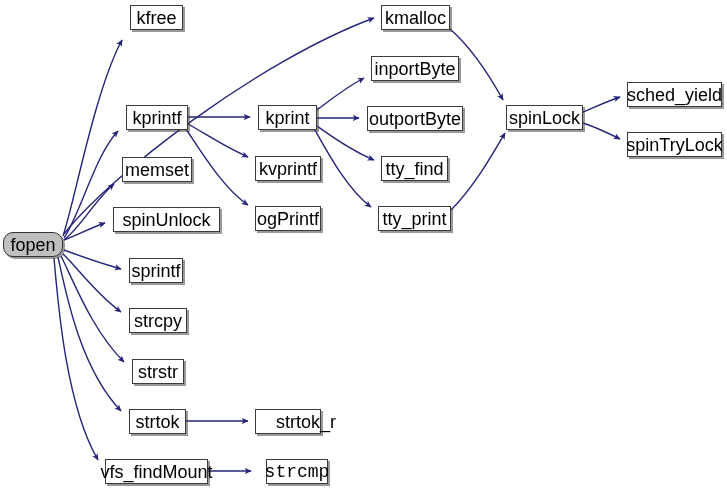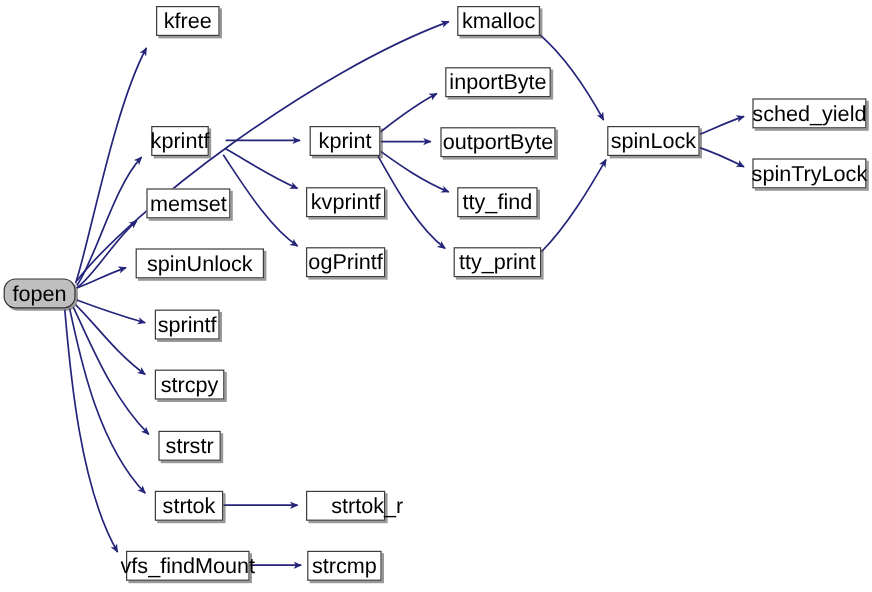--- a/index.html
+++ b/index.html
@@ -87,21 +87,21 @@
         <path d="M 208,471 L 251,471" fill="none" stroke="#24247a" stroke-width="1.4" marker-end="url(#arrow)"></path>
       </g>
   </svg>
   <div id="node-group">
       <div class="gnode current" style="left: 3px; top: 232px; width: 60px; height: 25px; border-radius: 10px;">
         <span class="glabel">fopen</span>
       </div>
       <div class="gnode" style="left: 130px; top: 5px; width: 53px; height: 25px;">
         <span class="glabel">kfree</span>
       </div>
-      <div class="gnode" style="left: 126px; top: 105px; width: 48px; height: 25px;">
+      <div class="gnode" style="left: 126px; top: 105px; width: 62px; height: 25px;">
         <span class="glabel">kprintf</span>
       </div>
       <div class="gnode" style="left: 122px; top: 157px; width: 70px; height: 25px;">
         <span class="glabel">memset</span>
       </div>
       <div class="gnode" style="left: 113px; top: 207px; width: 107px; height: 25px; justify-content: center;">
         <span class="glabel">spinUnlock</span>
       </div>
       <div class="gnode" style="left: 129px; top: 258px; width: 54px; height: 25px;">
         <span class="glabel">sprintf</span>
@@ -123,21 +123,21 @@
       </div>
       <div class="gnode" style="left: 255px; top: 156px; width: 66px; height: 25px;">
         <span class="glabel">kvprintf</span>
       </div>
       <div class="gnode" style="left: 255px; top: 206px; width: 66px; height: 25px;">
         <span class="glabel">ogPrintf</span>
       </div>
       <div class="gnode" style="left: 255px; top: 409px; width: 66px; height: 25px; padding-left: 36px;">
         <span class="glabel">strtok_r</span>
       </div>
-      <div class="gnode" style="left: 256px; top: 459px; width: 62px; height: 25px;">
+      <div class="gnode" style="left: 266px; top: 459px; width: 62px; height: 25px; font-family: Liberation Mono, monospace;">
         <span class="glabel">strcmp</span>
       </div>
       <div class="gnode" style="left: 381px; top: 5px; width: 69px; height: 25px;">
         <span class="glabel">kmalloc</span>
       </div>
       <div class="gnode" style="left: 371px; top: 56px; width: 88px; height: 25px;">
         <span class="glabel">inportByte</span>
       </div>
       <div class="gnode" style="left: 367px; top: 106px; width: 96px; height: 25px;">
         <span class="glabel">outportByte</span>

